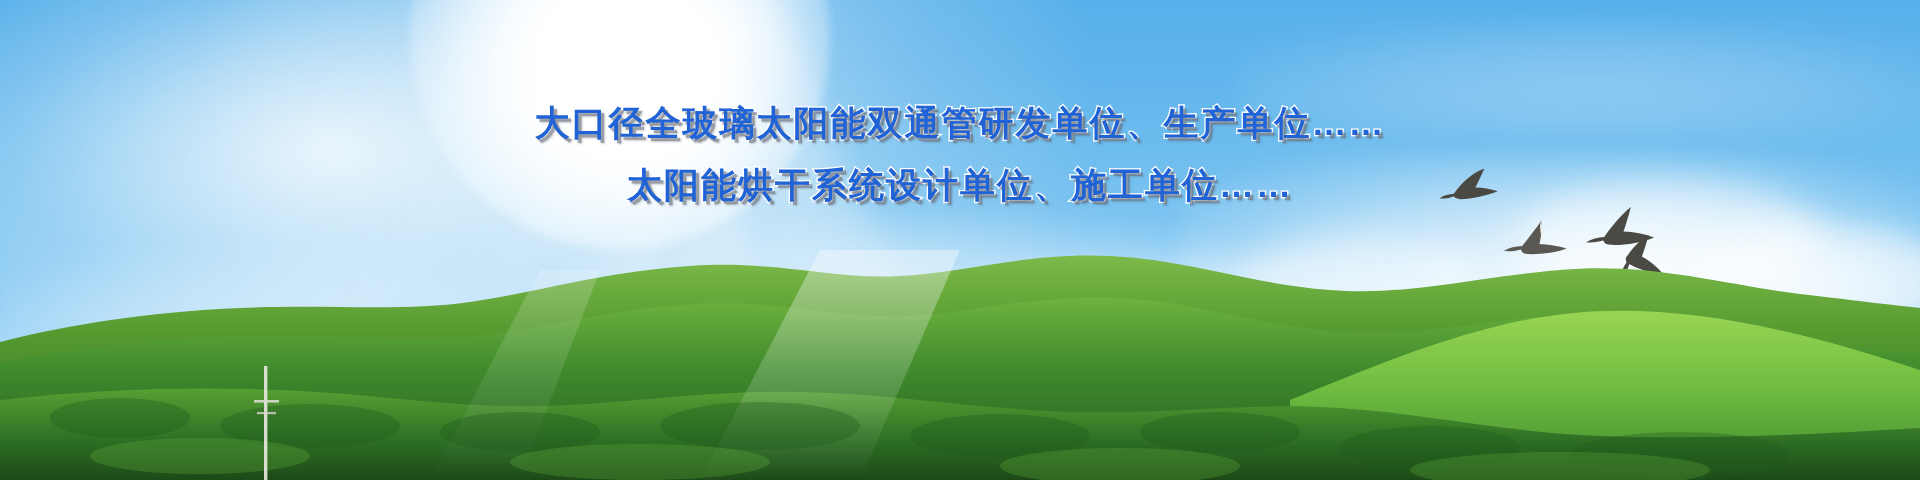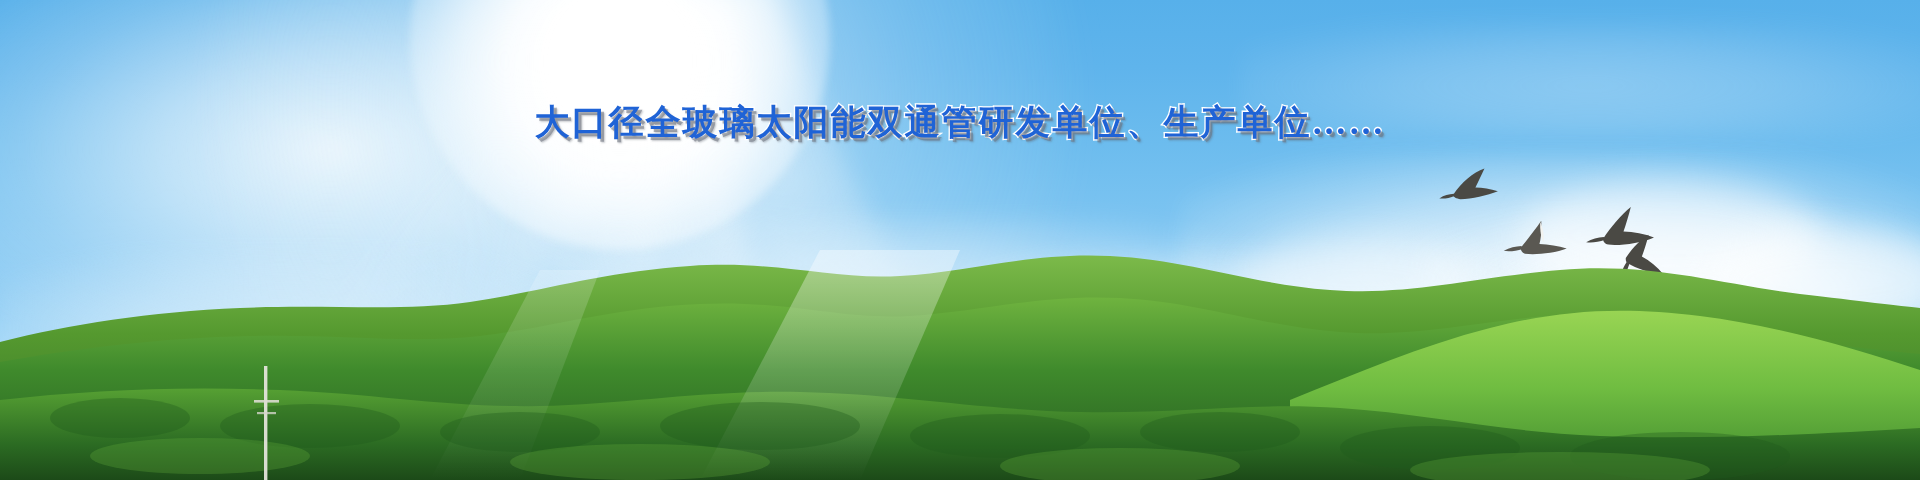--- a/index.html
+++ b/index.html
@@ -98,21 +98,21 @@
   .hills{position:absolute;left:0;bottom:0;width:1920px;height:230px;}
 
   
   .headline{
     position:absolute;left:0;top:92px;width:1920px;
     text-align:center;
     z-index:40;
     pointer-events:none;
   }
   .hl-line{
-    font-family:Liberation Serif, serif;
+    font-family:Liberation Sans, sans-serif;
     font-weight:bold;
     font-size:35px;
     line-height:62px;
     letter-spacing:2px;
     color:#1f63d6;
     -webkit-text-stroke:2.6px #ffffff;
     paint-order:stroke fill;
     text-shadow:
        3px 3px 0 rgba(110,115,125,.55),
        4px 4px 2px rgba(90,95,105,.35);
@@ -151,20 +151,21 @@
     <div class="cloud-band" style="left:950px;top:250px;width:620px;height:130px;opacity:.55;"></div>
     <div class="cloud-band" style="left:0px;top:250px;width:560px;height:140px;opacity:.42;"></div>
     <div class="cloud" style="left:1520px;top:180px;width:300px;height:110px;opacity:.55;"></div>
     <div class="cloud" style="left:1700px;top:230px;width:260px;height:100px;opacity:.6;"></div>
     <div class="cloud" style="left:1240px;top:235px;width:240px;height:85px;opacity:.45;"></div>
     <div class="cloud-band" style="left:1240px;top:20px;width:700px;height:120px;opacity:.28;"></div>
   </div>
 
   <div class="headline">
     <div class="hl-line">大口径全玻璃太阳能双通管研发单位、生产单位……</div>
+    <div class="hl-line">太阳能烘干系统设计单位、施工单位……</div>
   </div>
 
   <svg class="birds" viewBox="0 0 1920 480" xmlns="http://www.w3.org/2000/svg">
     <g fill="#4a4944">
 
       <g transform="translate(1452,185) rotate(-6) scale(1.0)">
         <path d="M0,10 C10,-2 22,-10 34,-13 C30,-6 26,0 23,5 C30,6 38,8 45,11 C34,14 18,16 7,15 C3,14 0,12 0,10 Z"></path>
         <path d="M2,11 C-4,13 -10,13 -14,12 C-9,9 -4,9 1,9 Z"></path>
       </g>
 

